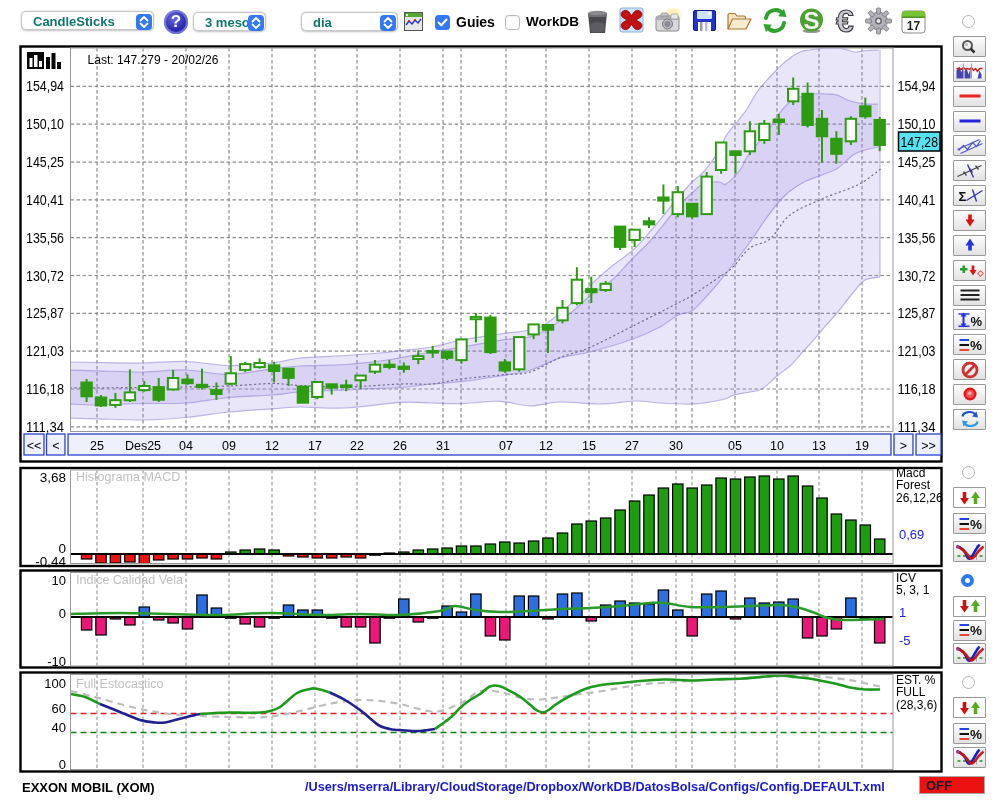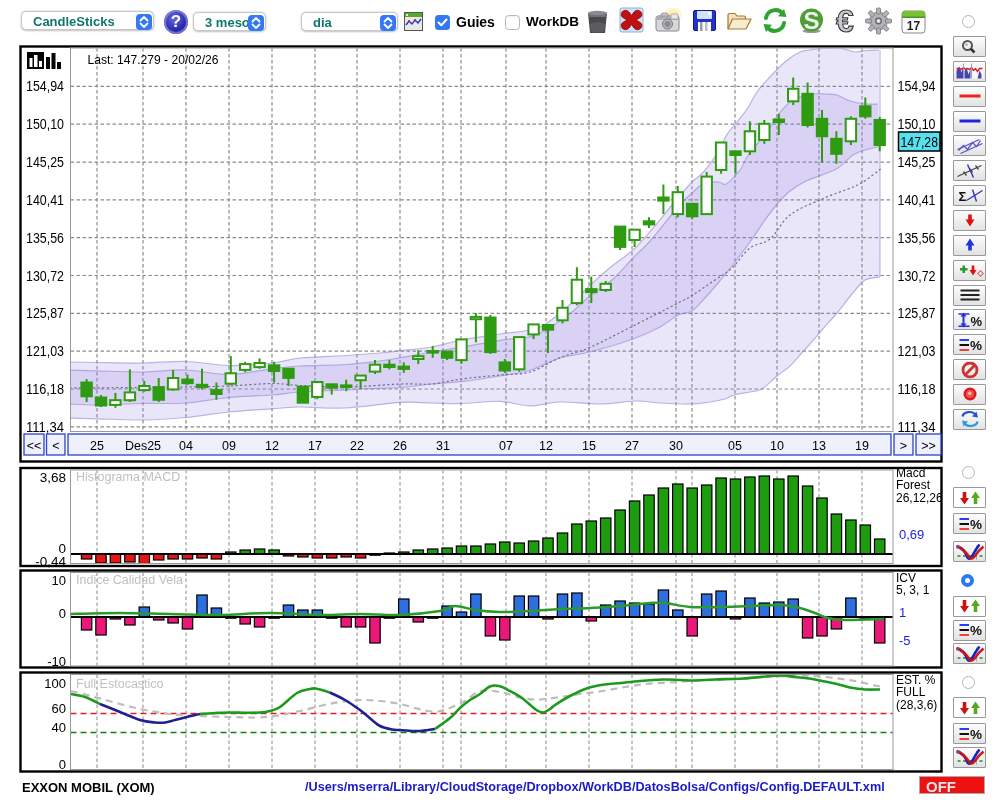--- a/index.html
+++ b/index.html
@@ -764,14 +764,14 @@
     <svg width="29" height="17" viewBox="0 0 29 17">
       <line x1="2" y1="12.5" x2="27" y2="12.5" stroke="#2a8a2a" stroke-width="1.3" stroke-dasharray="3,2.5"></line>
       <line x1="21" y1="2" x2="21" y2="16" stroke="#99b" stroke-width="1" stroke-dasharray="2,2"></line>
       <path d="M2 3 Q8 4 12 14 Q14 17 17 12 Q20 6 24 1" fill="none" stroke="#1122cc" stroke-width="2.6"></path>
       <path d="M1 2.5 Q9 6 14 14 Q16 16.5 19 13 Q23 7 28 3" fill="none" stroke="#cc1111" stroke-width="2.6" opacity="0.95"></path>
       <rect x="1" y="2" width="3" height="3" fill="#884488"></rect>
     </svg>
   </div>
 
 <div class="abs" style="left:919px;top:776px;width:66px;height:17.5px;background:#ee1111;border:1.5px solid #aaa;">
- <div class="abs" style="left:6px;top:1px;font-size:15px;font-weight:bold;color:#e5e5e5;">OFF</div>
+ <div class="abs" style="left:6px;top:1px;font-size:13px;font-weight:bold;color:#0f172a;">OFF</div>
   </div>
 
 </body></html>

